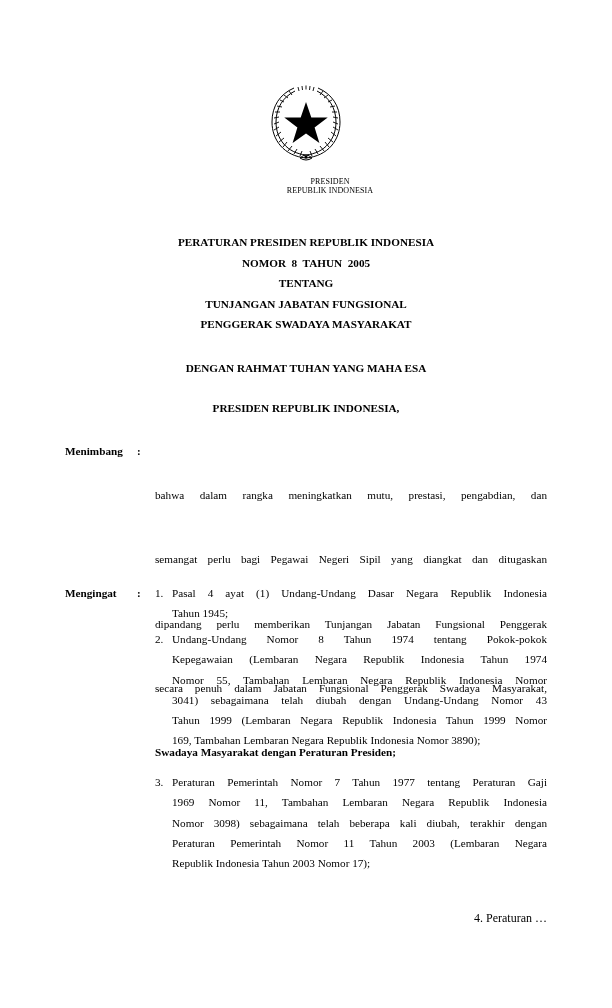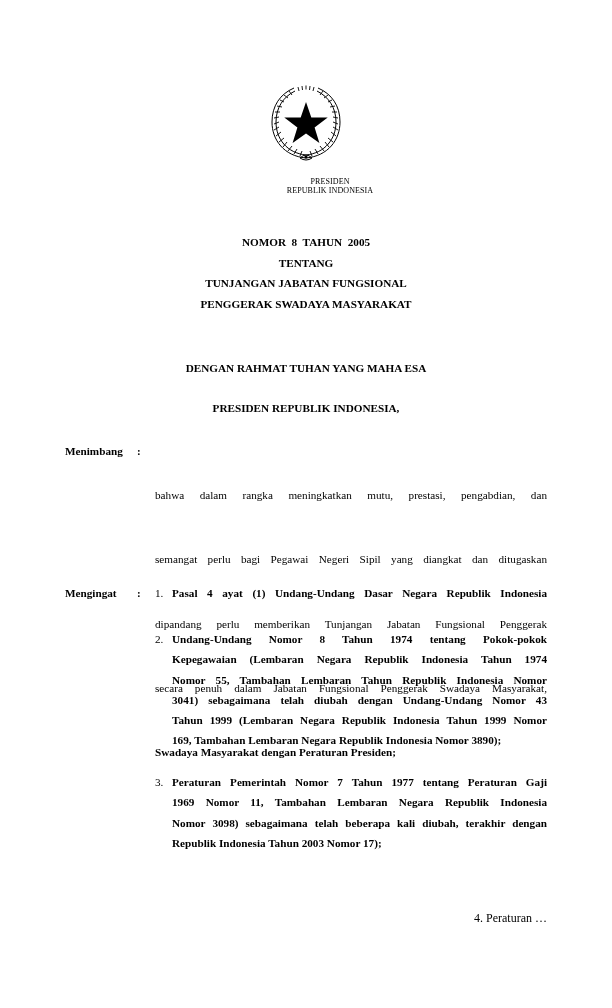--- a/index.html
+++ b/index.html
@@ -114,21 +114,20 @@
       position: absolute;
       left: 17px;
       width: 375px;
     }
     .list-body .line {
       display: block;
       text-align: justify;
       text-align-last: justify;
       white-space: nowrap;
       height: 20.3px;
-      font-weight: bold;
     }
     .list-body .line.last {
       text-align-last: left;
     }
 
     .footer-next {
       position: absolute;
       left: 400px;
       width: 147px;
       text-align: right;
@@ -162,20 +161,21 @@
     <path d="M34 74 q6 -6 12 0 q-6 4 -12 0z" fill="none" stroke="#000" stroke-width="1"></path>
     <circle cx="40" cy="73" r="1.6" fill="#000"></circle>
 
     <polygon fill="#000" points="40,18 45.3,33.5 61.7,33.6 48.6,43.4 53.4,59 40,49.6 26.6,59 31.4,43.4 18.3,33.6 34.7,33.5"></polygon>
   </svg>
 
   <div class="emblem-caption cap1">PRESIDEN</div>
   <div class="emblem-caption cap2">REPUBLIK INDONESIA</div>
 
   <div class="title-block">
+    <div>PERATURAN PRESIDEN REPUBLIK INDONESIA</div>
     <div>NOMOR  8  TAHUN  2005</div>
     <div>TENTANG</div>
     <div>TUNJANGAN JABATAN FUNGSIONAL</div>
     <div>PENGGERAK SWADAYA MASYARAKAT</div>
   </div>
 
   <div class="center-bold rahmat">DENGAN RAHMAT TUHAN YANG MAHA ESA</div>
   <div class="center-bold presiden">PRESIDEN REPUBLIK INDONESIA,</div>
 
   <div class="label" style="top:445px;">Menimbang</div>
@@ -188,40 +188,42 @@
     <span class="line last">Swadaya Masyarakat dengan Peraturan Presiden;</span>
   </div>
 
   <div class="label" style="top:587px;">Mengingat</div>
   <div class="label-colon" style="left:137px; top:587px;">:</div>
 
   <div class="list-item" style="top:583px; height:42px;">
     <span class="list-num">1.</span>
     <div class="list-body">
       <span class="line">Pasal 4 ayat (1) Undang-Undang Dasar Negara Republik Indonesia</span>
+      <span class="line last">Tahun 1945;</span>
     </div>
   </div>
 
   <div class="list-item" style="top:629px; height:125px;">
     <span class="list-num">2.</span>
     <div class="list-body">
       <span class="line">Undang-Undang Nomor 8 Tahun 1974 tentang Pokok-pokok</span>
       <span class="line">Kepegawaian (Lembaran Negara Republik Indonesia Tahun 1974</span>
-      <span class="line">Nomor 55, Tambahan Lembaran Tahun Republik Indonesia Nomor</span>
+      <span class="line">Nomor 55, Tambahan Lembaran Negara Republik Indonesia Nomor</span>
       <span class="line">3041) sebagaimana telah diubah dengan Undang-Undang Nomor 43</span>
       <span class="line">Tahun 1999 (Lembaran Negara Republik Indonesia Tahun 1999 Nomor</span>
       <span class="line last">169, Tambahan Lembaran Negara Republik Indonesia Nomor 3890);</span>
     </div>
   </div>
 
   <div class="list-item" style="top:772px; height:125px;">
     <span class="list-num">3.</span>
     <div class="list-body">
       <span class="line">Peraturan Pemerintah Nomor 7 Tahun 1977 tentang Peraturan Gaji</span>
       <span class="line">1969 Nomor 11, Tambahan Lembaran Negara Republik Indonesia</span>
       <span class="line">Nomor 3098) sebagaimana telah beberapa kali diubah, terakhir dengan</span>
+      <span class="line">Peraturan Pemerintah  Nomor 11 Tahun 2003 (Lembaran Negara</span>
       <span class="line last">Republik Indonesia Tahun 2003 Nomor 17);</span>
     </div>
   </div>
 
   <div class="footer-next">4. Peraturan …</div>
 
 </div>
 
 </body></html>

